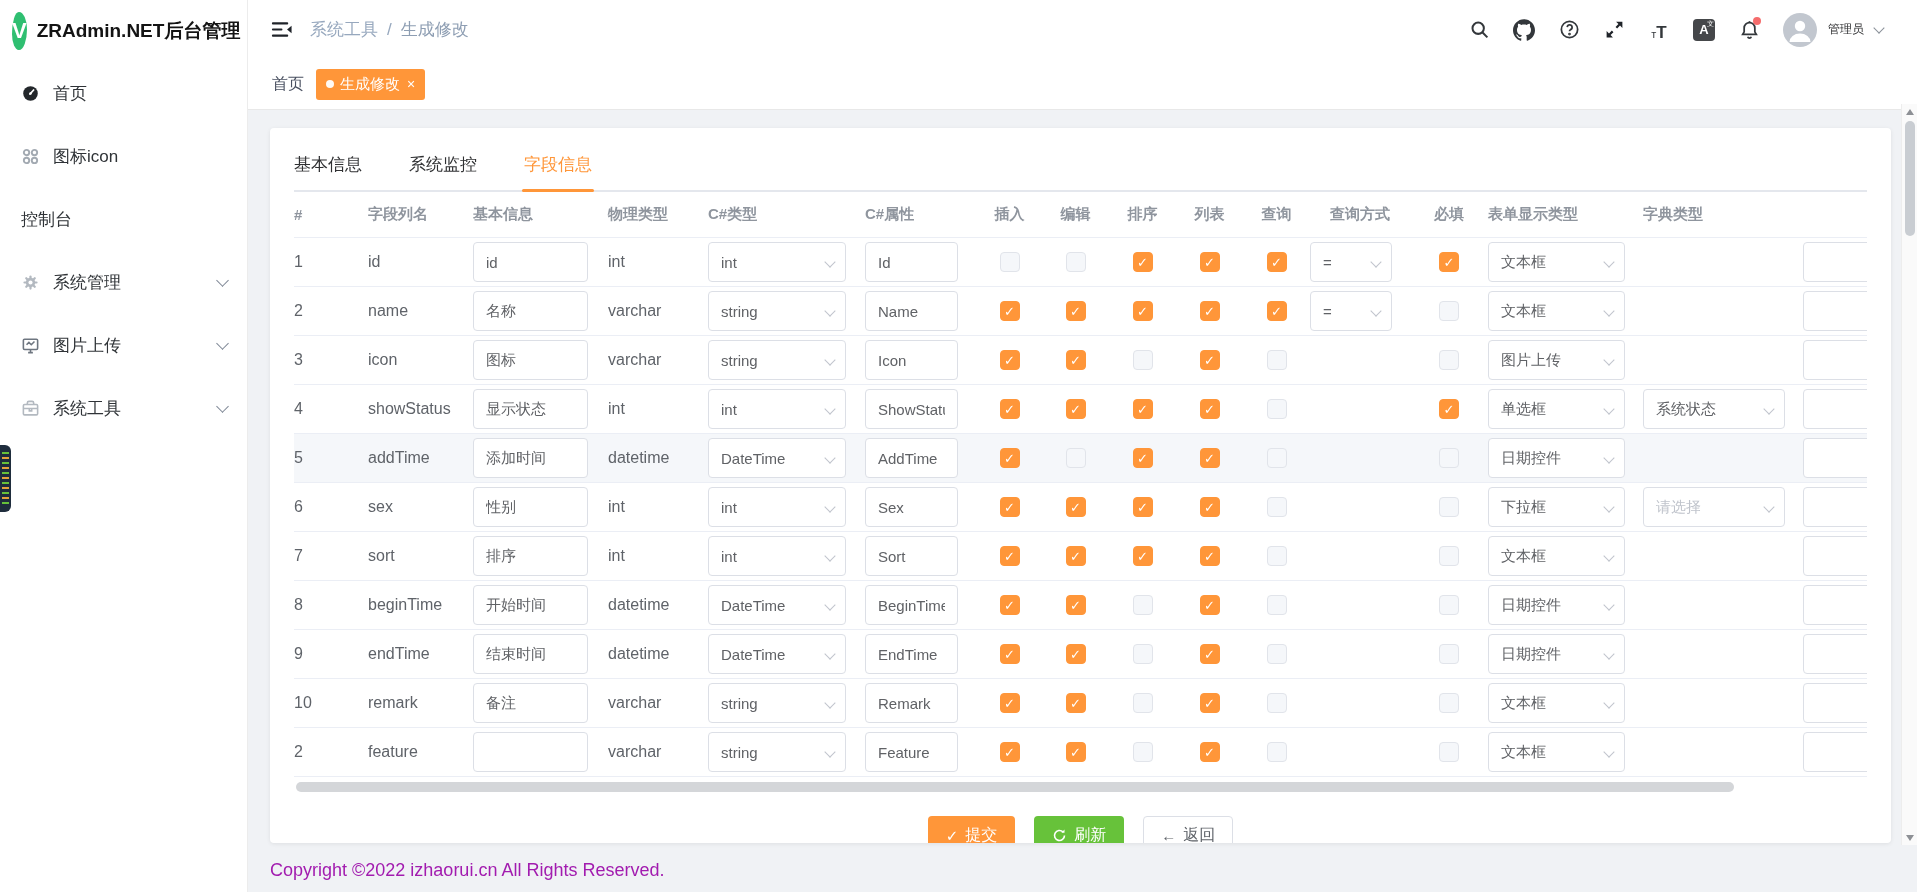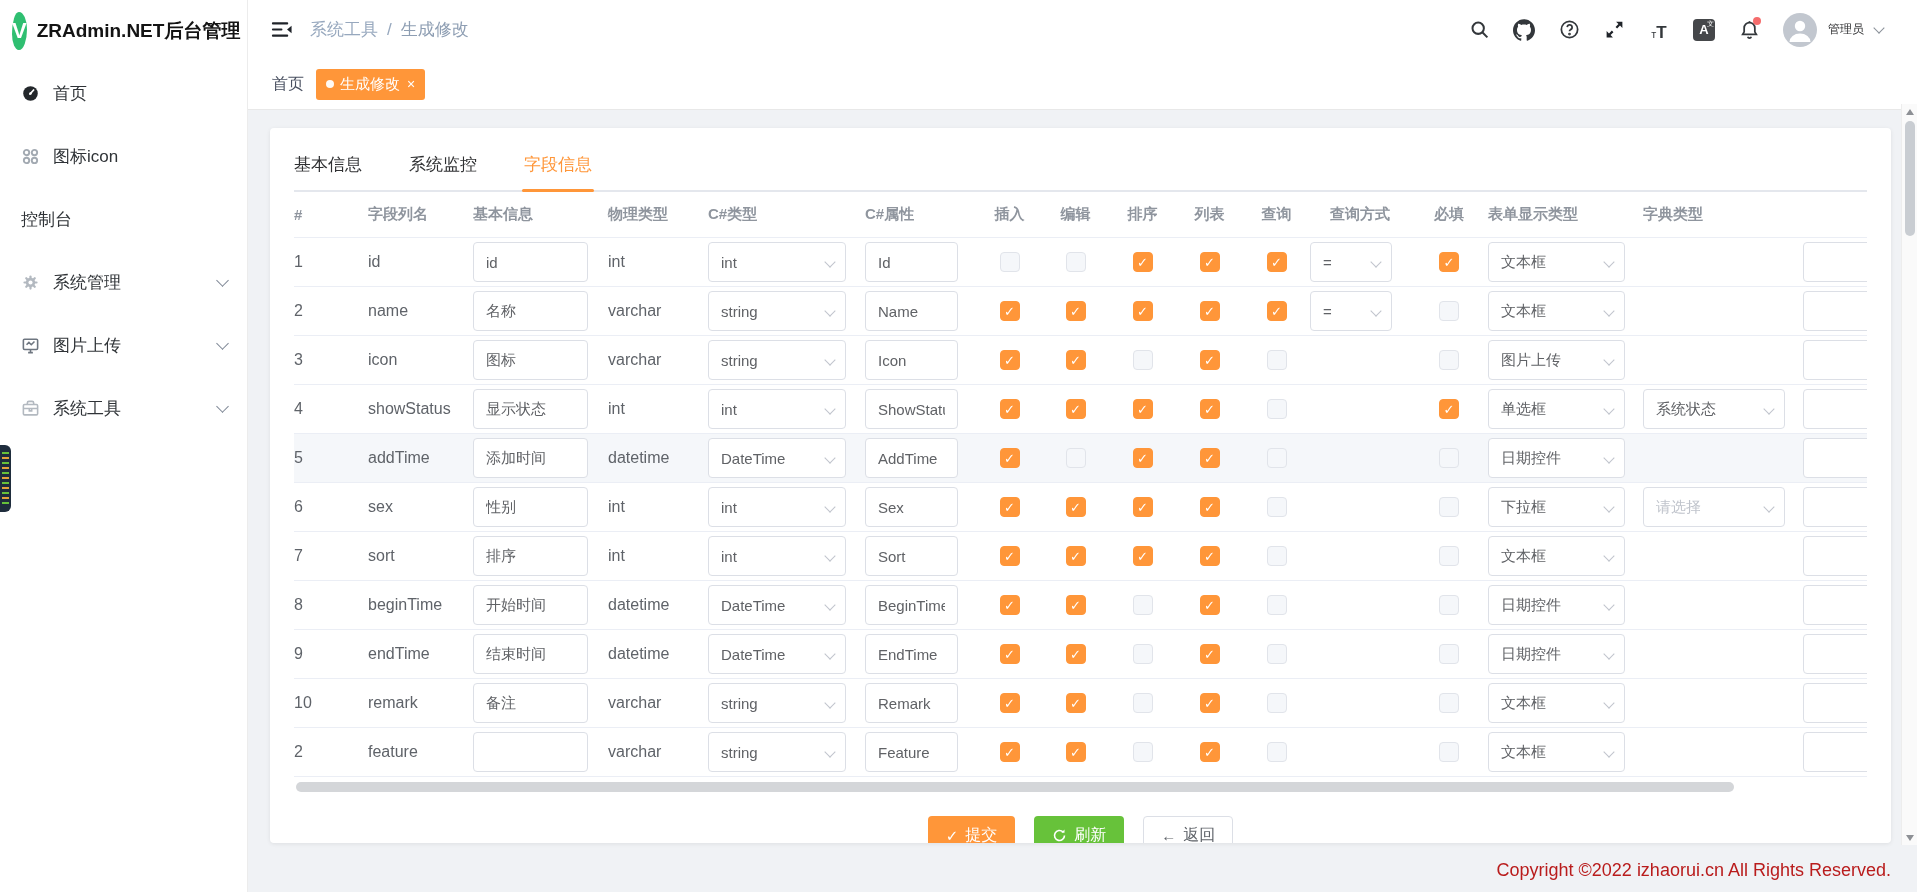--- a/index.html
+++ b/index.html
@@ -79,21 +79,21 @@
   .hscroll{height:10px;margin-top:5px;position:relative}
   .hscroll .thumb{position:absolute;left:2px;top:0;height:10px;width:1438px;background:#d4d6d9;border-radius:5px;cursor:pointer}
 
   .btnrow{display:flex;justify-content:center;gap:19px;margin-top:24px}
   .btn{height:38px;padding:0 17px;border-radius:4px;font-size:16px;display:flex;align-items:center;gap:7px;border:1px solid transparent;cursor:pointer;font-family:inherit}
   .btn .bicon{font-size:15px;line-height:1}
   .btn-primary{background:#ff9639;color:#fff}
   .btn-success{background:#67c23a;color:#fff}
   .btn-plain{background:#fff;border-color:#dcdfe6;color:#5f6369}
 
-  .footer{text-align:right;color:#b91c1c;font-size:18px;margin-top:17px}
+  .footer{text-align:left;color:#a21caf;font-size:18px;margin-top:17px}
 
   
   .vscroll{position:fixed;right:0;top:104px;width:16px;height:741px;background:#fafafa;border-left:1px solid #ededed;z-index:8}
   .varrow{width:16px;height:15px;display:flex;align-items:center;justify-content:center}
   .tri-up{width:0;height:0;border-left:4px solid transparent;border-right:4px solid transparent;border-bottom:6px solid #8d9095}
   .tri-down{width:0;height:0;border-left:4px solid transparent;border-right:4px solid transparent;border-top:6px solid #8d9095}
   .varrow.bottom{position:absolute;bottom:0}
   .vthumb{position:absolute;top:17px;left:3px;width:10px;height:115px;background:#c9cdd2;border-radius:5px}
 </style>
 </head>

